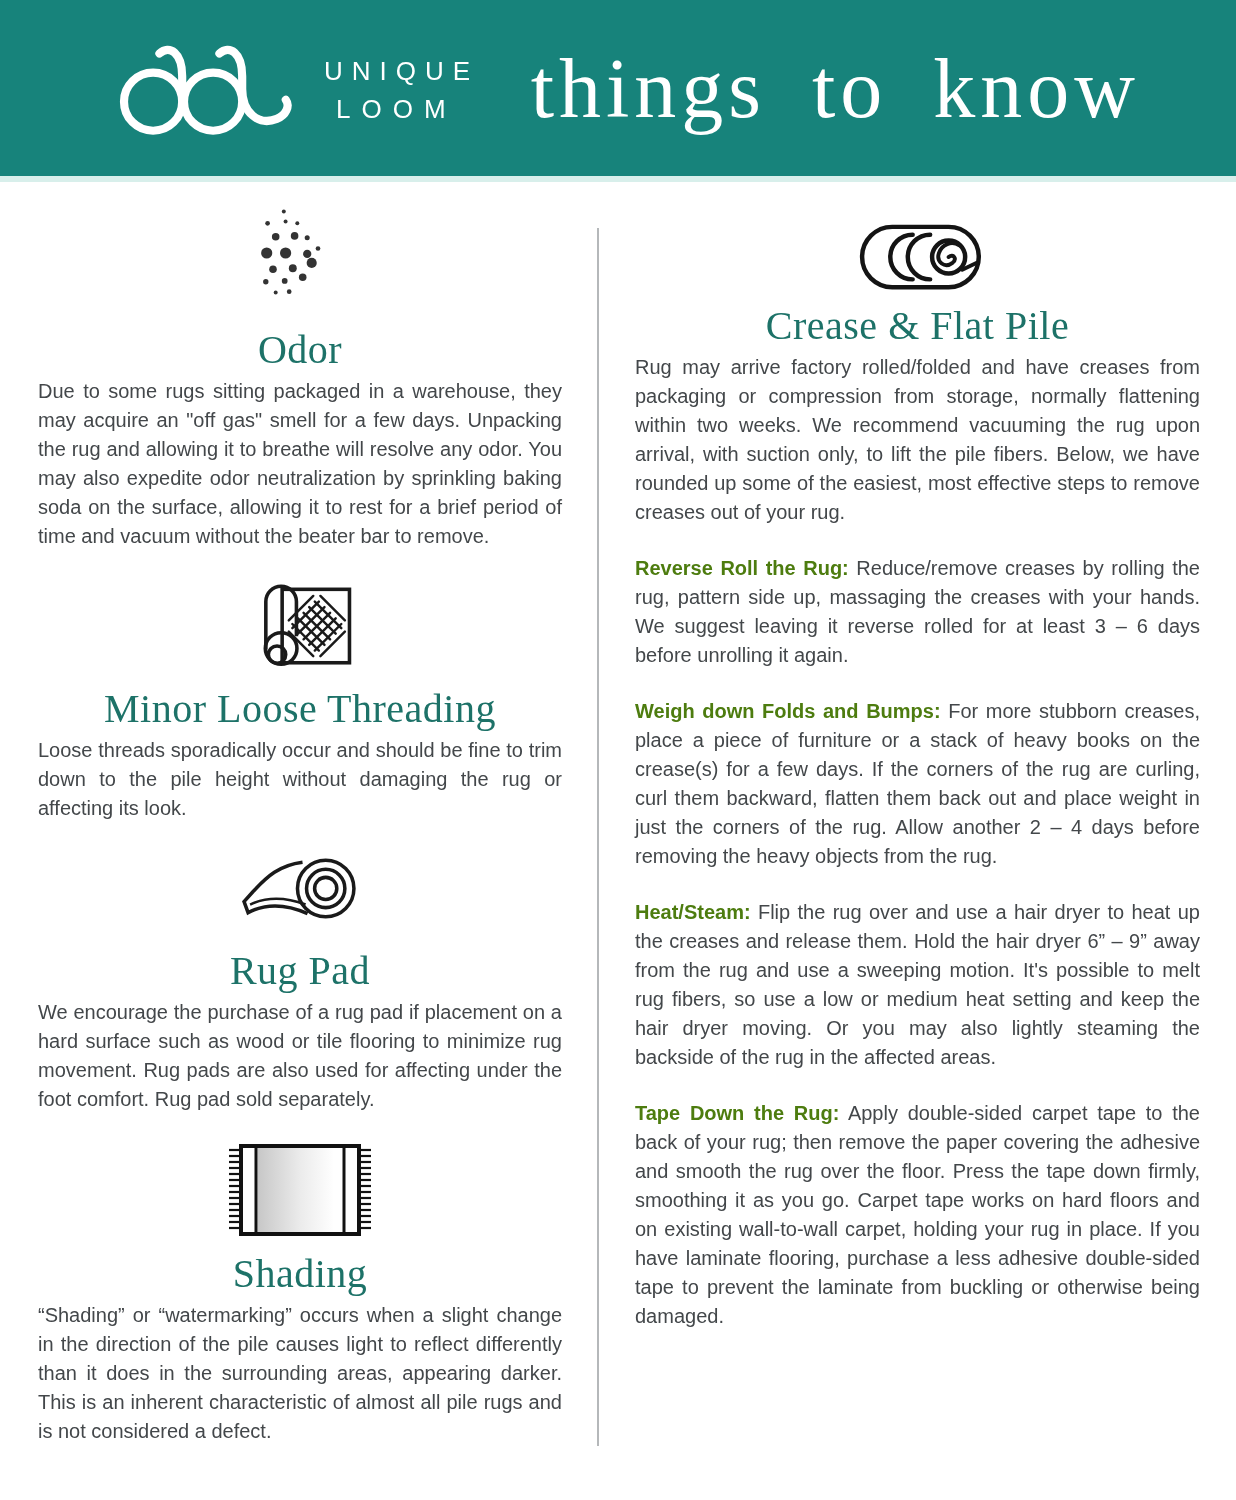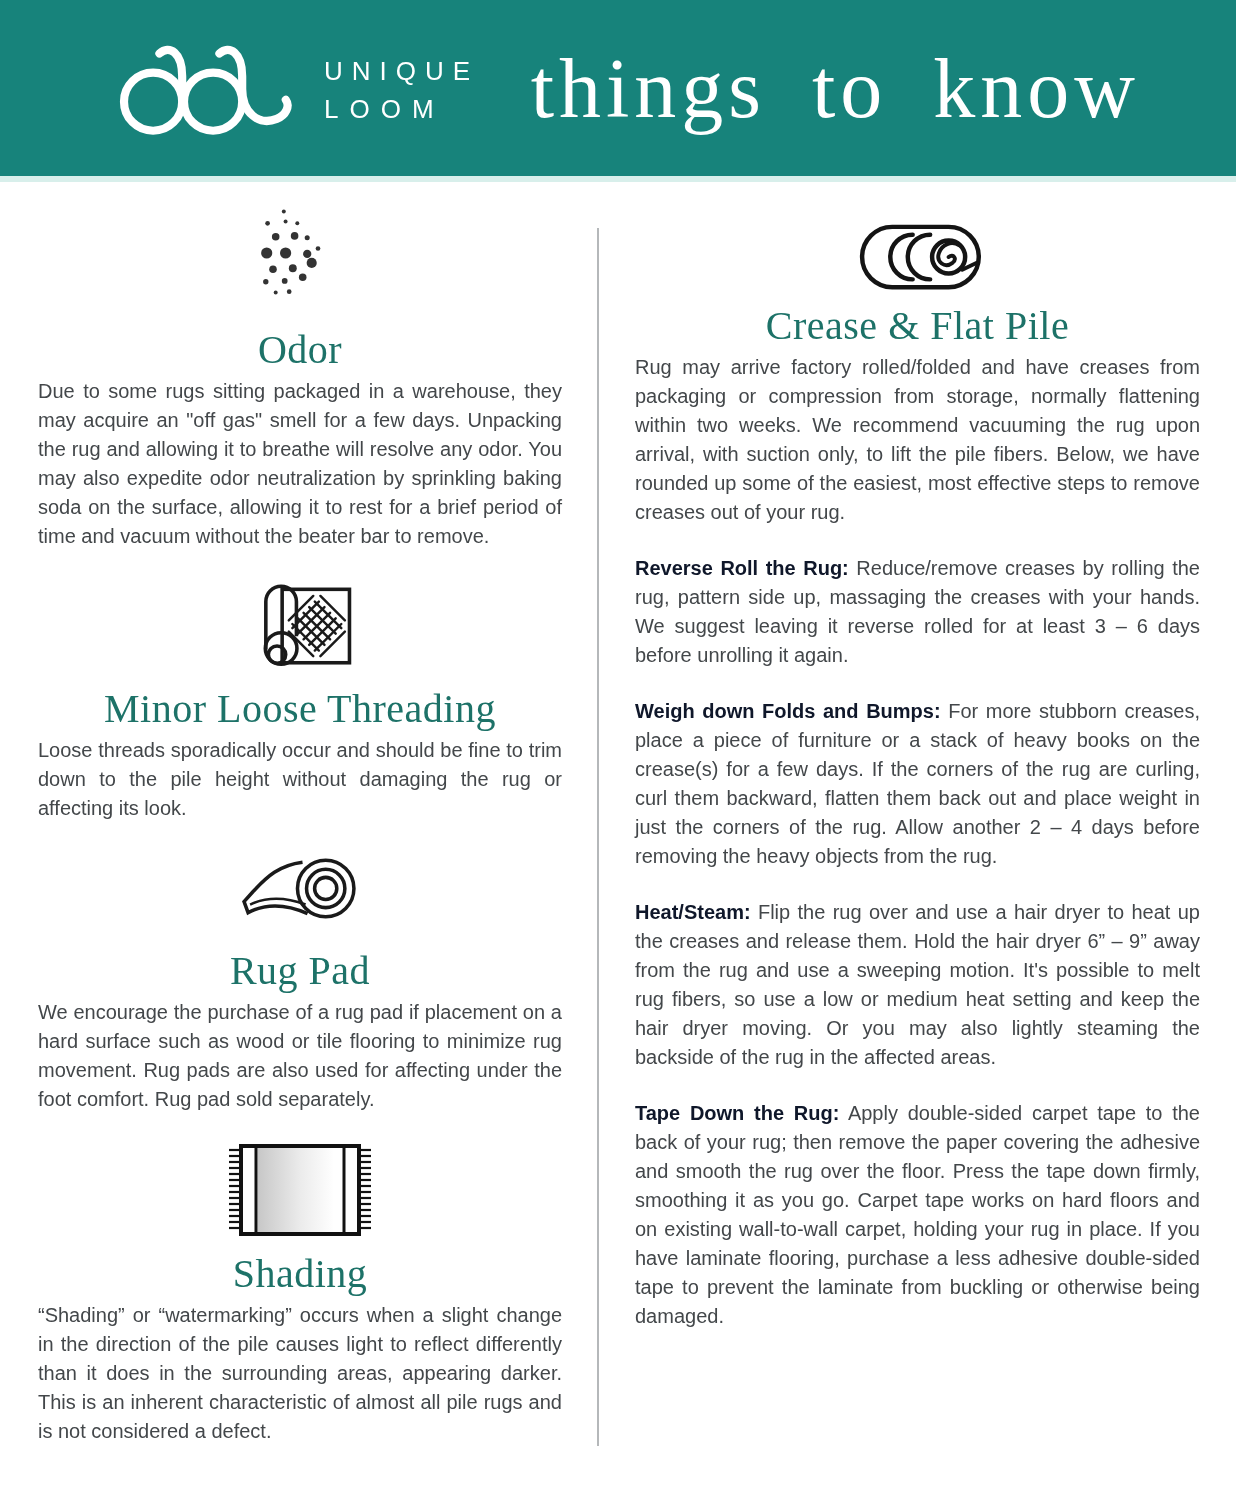--- a/index.html
+++ b/index.html
@@ -14,21 +14,21 @@
     height:182px; background:#17837b; border-bottom:6px solid #d8efeb;
     display:flex; align-items:center; padding:0 64px 0 98px;
   }
   .logo-wrap { display:flex; align-items:center; }
   .logo-svg { width:212px; height:100px; display:block; }
   .brand {
     color:#ffffff; font-size:26px; font-weight:400; letter-spacing:9px;
     line-height:1.45; margin-left:14px; margin-top:6px;
   }
   .brand div { white-space:nowrap; }
-  .brand .l2 { letter-spacing:11px; }
+  .brand .l2 { letter-spacing:11px;margin-left:12px; }
   .page-title {
     font-family:"Liberation Serif", serif; color:#ffffff; font-weight:400;
     font-size:84px; letter-spacing:5px; word-spacing:20px;
     margin-left:auto; margin-right:32px; white-space:nowrap;
   }
 
   
   .content { display:flex; padding:0 36px 0 38px; align-items:stretch; }
   .col-left { width:524px; }
   .v-divider { width:2px; background:#b5b8ba; margin:46px 0 0 35px; }
@@ -37,21 +37,21 @@
   .icon-block { text-align:center; }
   .sec-heading {
     font-family:"Liberation Serif", serif; font-weight:400;
     color:#1d7268; font-size:40px; text-align:center;
     margin:6px 0 4px 0; letter-spacing:0.5px;
   }
   .body-text {
     font-size:20px; line-height:29px; color:#43474a;
     text-align:justify; font-weight:400;
   }
-  .body-text strong { color:#0f172a; font-weight:700; }
+  .body-text strong { color:#4d7c0f; font-weight:700; }
 
   .sec-odor .icon-block { margin-top:26px; }
   .sec-threading .icon-block { margin-top:22px; }
   .sec-rugpad .icon-block { margin-top:26px; }
   .sec-shading .icon-block { margin-top:26px; }
 
   .col-right .icon-block { margin-top:40px; }
   .col-right .intro { margin-top:2px; }
   .tip { margin-top:27px; }
 

